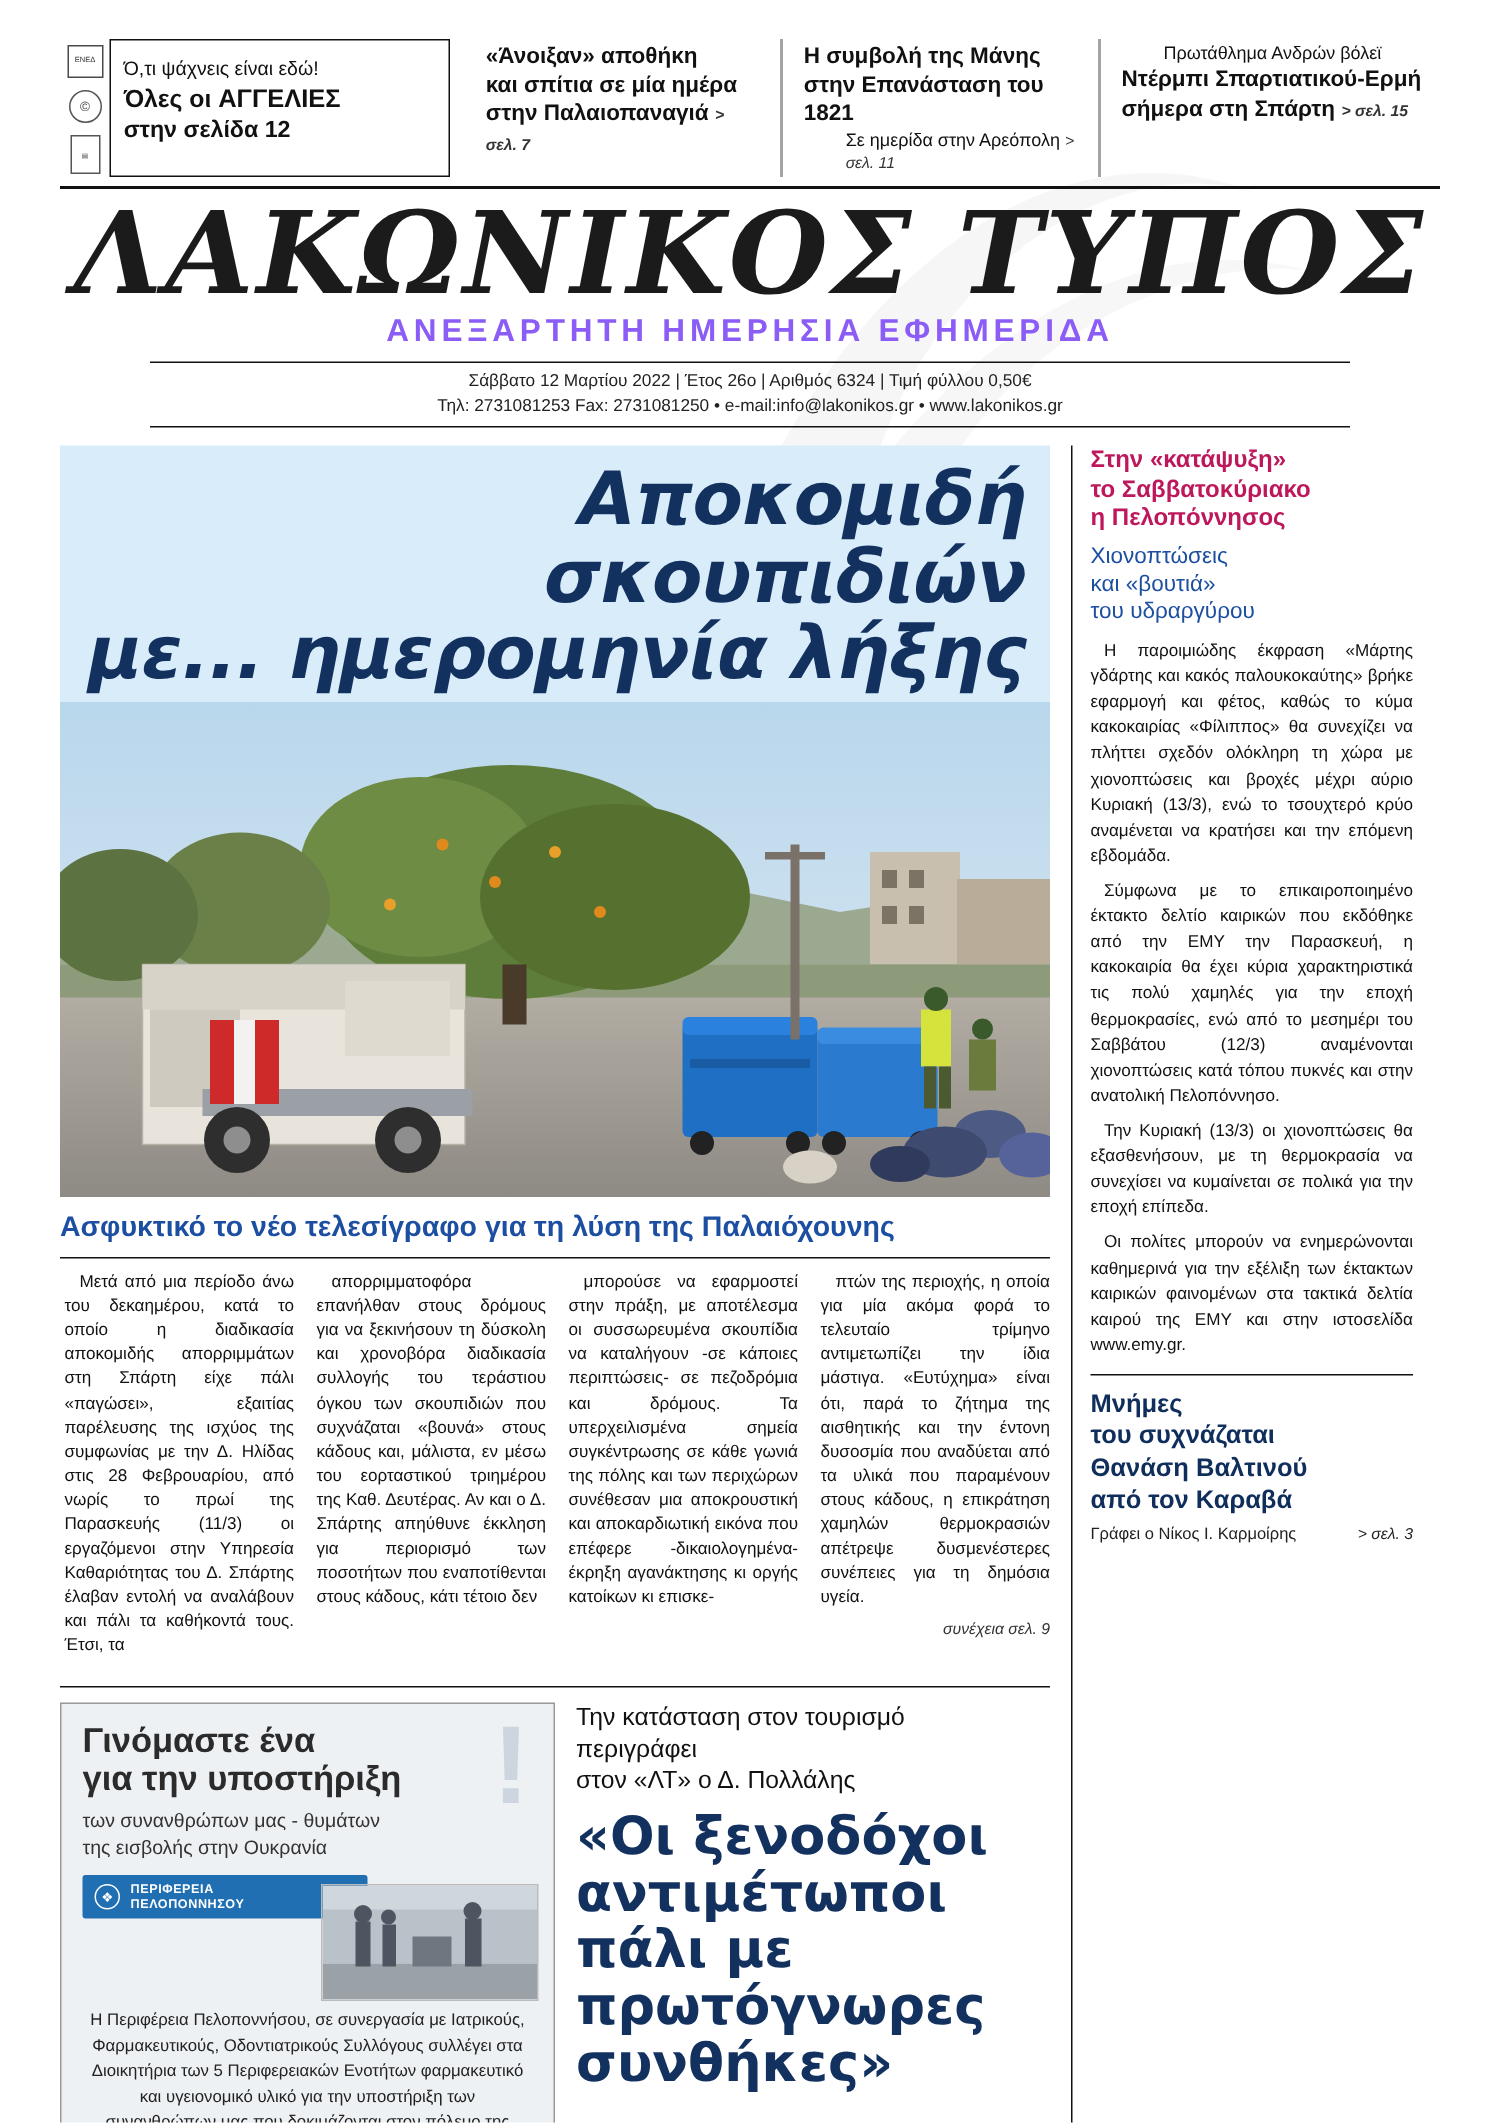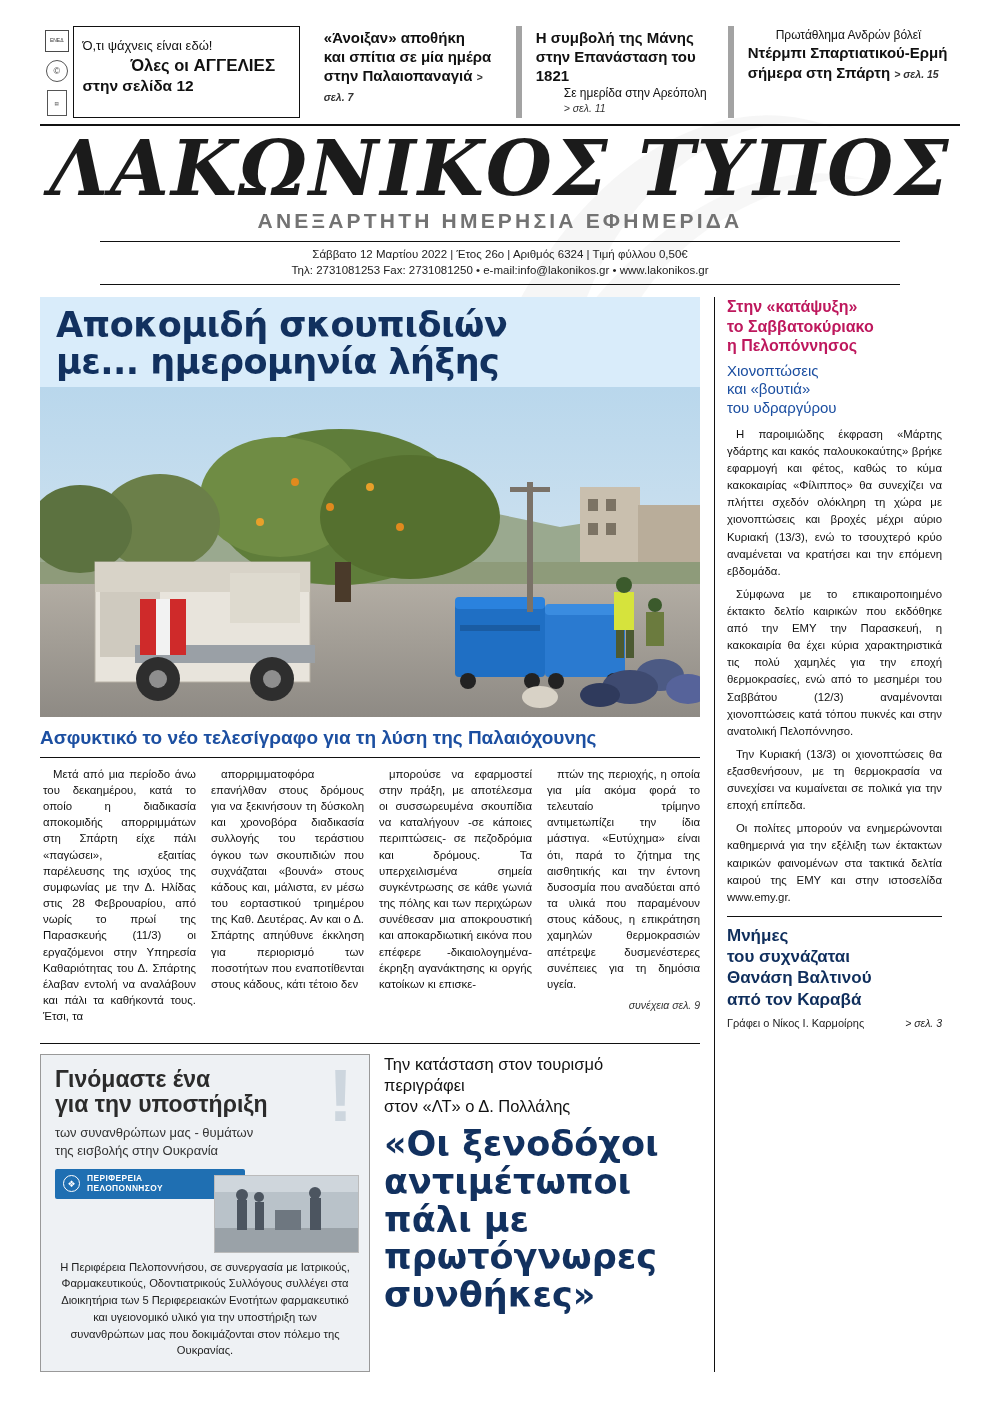--- a/index.html
+++ b/index.html
@@ -55,33 +55,33 @@
   .logo-badge .lb-box2 {
     width:20px;height:26px;border:1px solid #555;
     font-size:4.5px; color:#444;
     display:flex;align-items:center;justify-content:center;
     text-align:center;
   }
   .teaser {
     padding:2px 14px;
     font-size:13.5px;
     line-height:1.28;
-    border-right:6px solid #a3a3a3;
+    border-right:2px solid #a3a3a3;
   }
   .teaser:last-child { border-right:none; padding-right:0; }
   .teaser.t1 { width:230px; border:1.5px solid #111; margin-right:10px; padding:11px 8px; }
   .teaser.t2 { width:215px; }
   .teaser.t3 { width:215px; }
   .teaser.t4 { width:230px; }
   .t-line { display:block; }
   .t-strong { font-weight:bold; font-size:15px; }
   .t-small { font-size:12px;padding-left:28px; }
   .pg-ref { font-size:10.5px; font-style:italic; color:#333; }
   .t1 .l1 { font-size:13px; }
-  .t1 .l2 { font-size:16.5px; font-weight:bold;margin-left:48px; }
+  .t1 .l2 { font-size:16.5px; font-weight:bold; }
   .t1 .l2 .big { font-size:17px; }
   .t1 .l3 { font-size:15.5px; font-weight:bold; }
 
   
   .masthead {
     text-align:center;
     margin-top:6px;
     position:relative;
   }
   .masthead .title {
@@ -90,21 +90,21 @@
     font-style:italic;
     font-size:76px;
     letter-spacing:2px;
     color:#1b1b1b;
     line-height:0.98;
     white-space:nowrap;
   }
   .masthead .subtitle {
     font-size:21px;
     letter-spacing:3.2px;
-    color:#737373;
+    color:#8b5cf6;
     font-weight:bold;
     margin-top:2px;
   }
   .masthead-rule {
     border-top:1.5px solid #111;
     margin:8px 60px 0 60px;
   }
   .issue-line {
     text-align:center;
     font-size:11.5px;
@@ -138,24 +138,26 @@
     margin-bottom:8px;
   }
   .headline-block {
     background:#d9ecfa;
     position:relative;
     padding:10px 16px 6px 16px;
   }
   .headline {
     font-family:"DejaVu Sans", sans-serif;
     font-weight:bold;
-    font-size:35px;
+    font-size:49px;
     line-height:1.05;
     color:#12315f;
+    text-align:right;
     letter-spacing:-0.5px;
+    font-style:italic;
   }
   .headline .l1 { display:block; }
   .headline .l2 { display:block; }
 
   
   .photo {
     position:relative;
     width:100%;
     height:330px;
     overflow:hidden;

